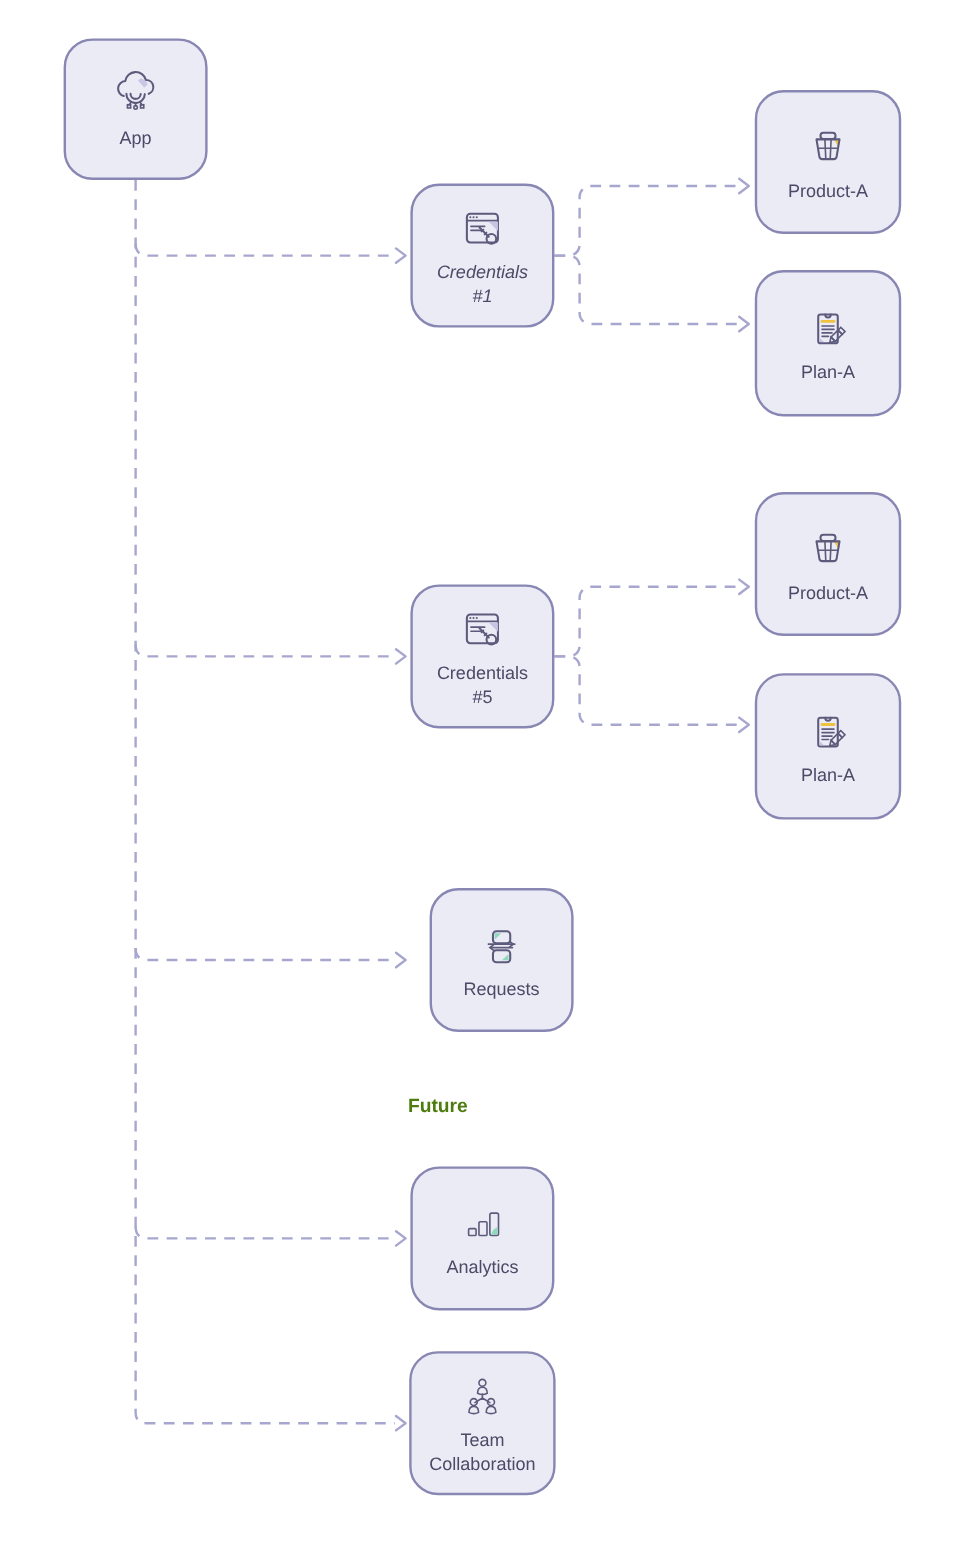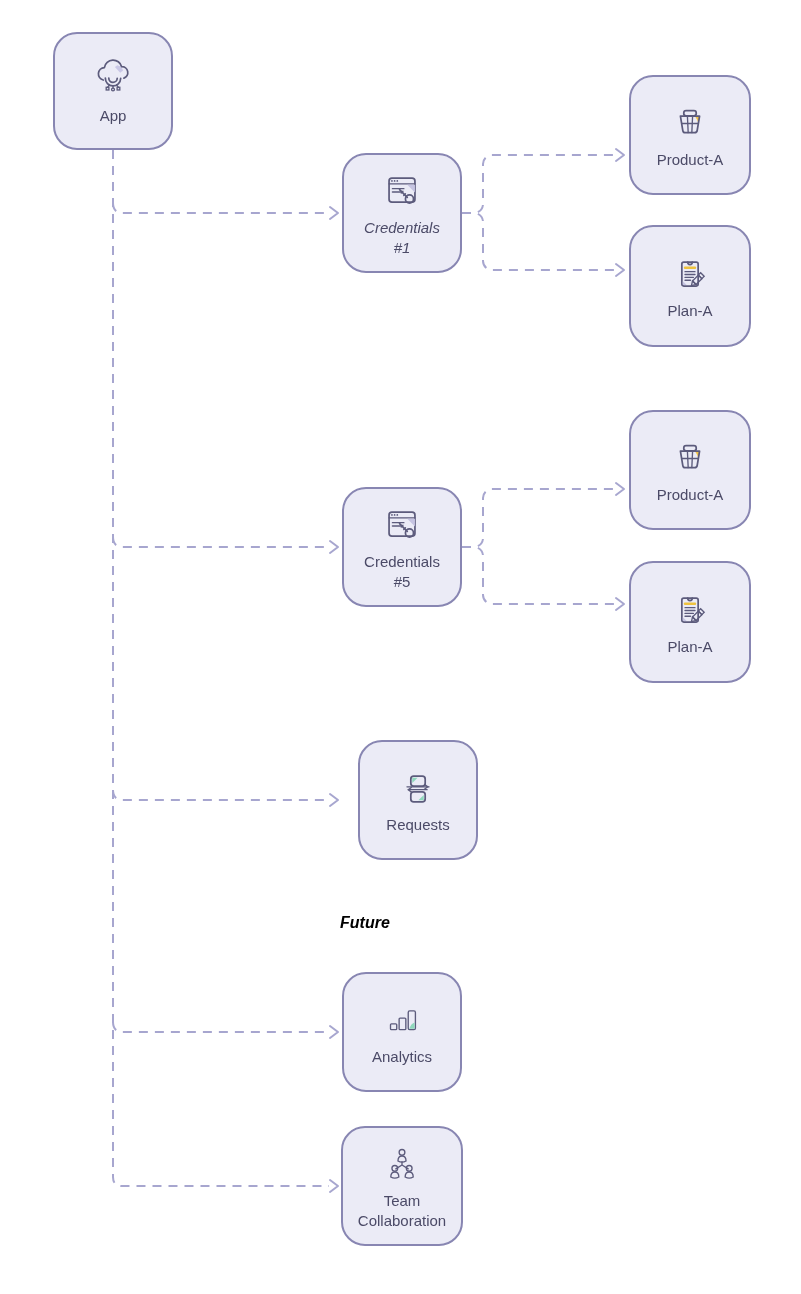--- a/index.html
+++ b/index.html
@@ -14,21 +14,21 @@
     display:flex;flex-direction:column;align-items:center;justify-content:center;
     gap:3px;padding:8px 14px;
     color:#4b4a67;font-size:15px;line-height:1.3;text-align:center;
   }
   .node .icon{display:block;width:46px;height:46px;flex:0 0 auto;}
   .node .icon svg{display:block;}
   .ic{fill:none;stroke:#5c5b7c;stroke-width:1.8;stroke-linecap:round;stroke-linejoin:round;}
   .ic-thin{fill:none;stroke:#5c5b7c;stroke-width:1.4;stroke-linecap:round;}
   .future{
     position:absolute;left:340px;top:914px;
-    font-size:16px;font-style:italic;font-weight:bold;color:#000000;text-align:right;
+    font-size:16px;font-weight:bold;color:#4d7c0f;text-align:right;
   }
 </style>
 </head>
 <body>
 
 <div class="canvas">
 
   <svg class="edges" width="801" height="1294">
 
     <path class="edge" d="M113 150 L113 1177 Q113 1186 122 1186 L329 1186"></path>

